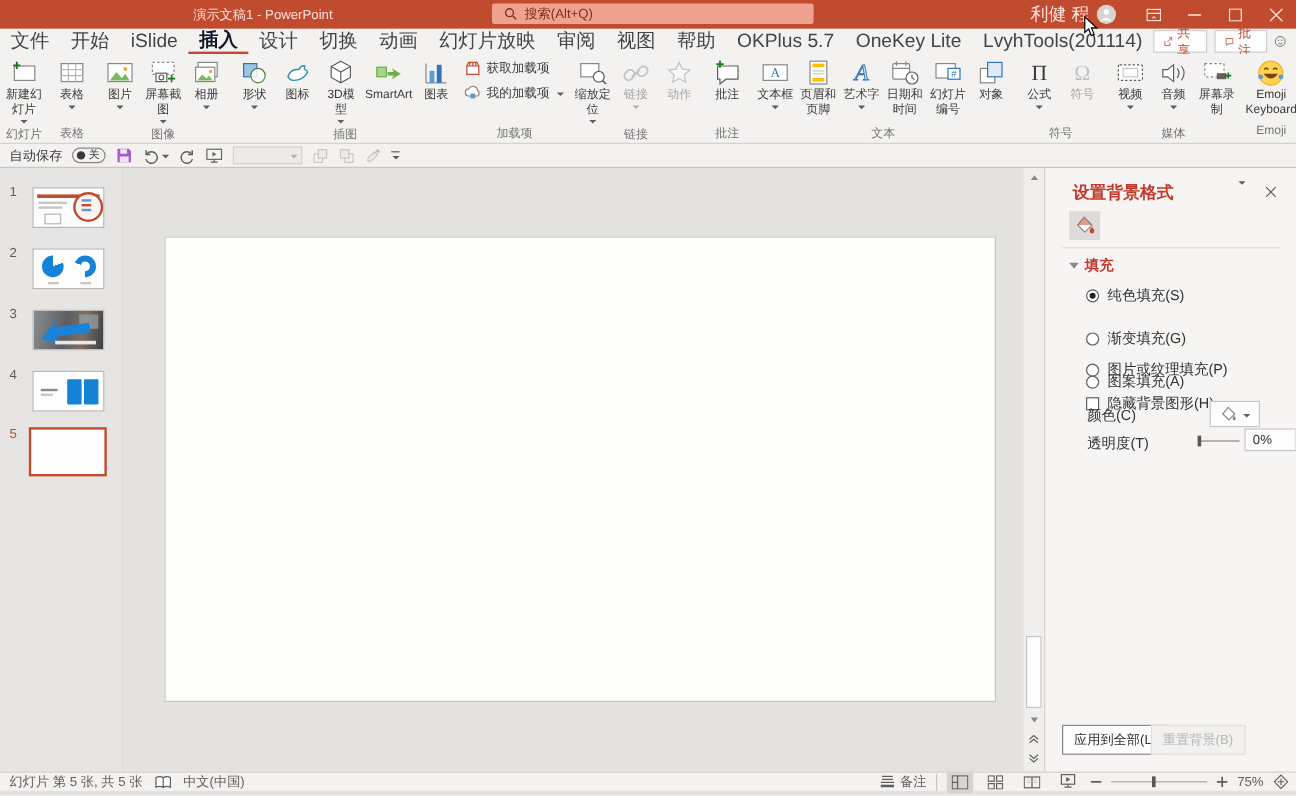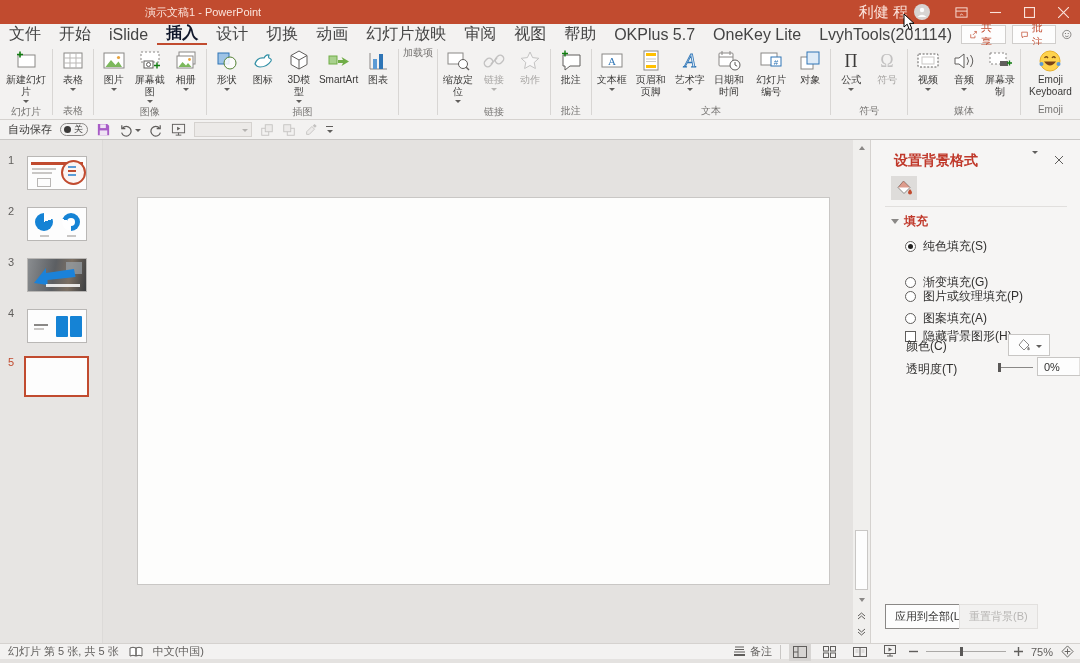--- a/index.html
+++ b/index.html
@@ -1,21 +1,21 @@
 <!DOCTYPE html>
 <html><head>
 <meta charset="utf-8">
 <style>
   html,body{margin:0;padding:0}
   #app{position:relative;width:1080px;height:663px;overflow:hidden;background:#E4E2E0;
        font-family:"Liberation Sans","DejaVu Sans",sans-serif;font-size:12px;color:#3B3A39;
        -webkit-font-smoothing:antialiased;user-select:none}
   
   .titlebar{position:absolute;left:0;top:0;width:1080px;height:24px;background:#C14B2F}
-  .tb-title{position:absolute;left:145px;top:5px;color:#FBE3DB;font-size:11px}
+  .tb-title{position:absolute;left:161px;top:5px;color:#FBE3DB;font-size:11px}
   .tb-search{position:absolute;left:410px;top:3px;width:268px;height:17px;background:#EFA28F;
              border-radius:2px;display:flex;align-items:center;gap:6px;padding-left:10px;box-sizing:border-box}
   .tb-search span{color:#7E2F1B;font-size:11px}
   .tb-right{position:absolute;right:0;top:0;height:24px;display:flex;align-items:center}
   .tb-user{color:#FBE3DB;font-size:15px;margin-right:6px}
   .avatar{width:16px;height:16px;border-radius:50%;background:#D8D4D2;display:flex;align-items:center;justify-content:center;margin-right:14px}
   .tb-btn{width:34px;height:24px;display:flex;align-items:center;justify-content:center}
   
   .tabrow{position:absolute;left:0;top:24px;width:1080px;height:21px;background:#F3F2F1;display:flex;align-items:stretch}
   .tab{padding:0 9px;display:flex;align-items:center;font-size:16px;color:#444;white-space:nowrap}
@@ -96,20 +96,27 @@
   .zhandle{position:absolute;left:42%;top:-4px;width:3px;height:9px;background:#5A5857}
   .cursor{position:absolute;left:903px;top:13px;z-index:99}
 </style>
 </head>
 <body>
 
 <div id="app">
 
   <div class="titlebar">
     <span class="tb-title">演示文稿1 - PowerPoint</span>
+    <div class="tb-search">
+      <svg width="11" height="11" viewBox="0 0 12 12">
+          <circle cx="5" cy="5" r="3.6" fill="none" stroke="#7E2F1B" stroke-width="1.2"></circle>
+          <path d="M8 8l3 3" stroke="#7E2F1B" stroke-width="1.2"></path>
+        </svg>
+      <span>搜索(Alt+Q)</span>
+    </div>
     <div class="tb-right">
       <span class="tb-user">利健 程</span>
       <span class="avatar">
         <svg width="12" height="12" viewBox="0 0 12 12">
             <circle cx="6" cy="4" r="2.2" fill="#FDFDFD"></circle>
             <path d="M1.5 11q4.5-4.5 9 0z" fill="#FDFDFD"></path>
           </svg>
       </span>
       <span class="tb-btn">
         <svg width="13" height="13" viewBox="0 0 14 14">
@@ -280,20 +287,39 @@
               <rect x="14" y="6" width="4" height="15" fill="#2E75B6"></rect>
             </svg>
           <span class="lb">图表</span>
         </div>
       </div>
       <div class="rg-cap">插图</div>
     </div>
     <div class="rsep"></div>
 
     <div class="rg">
+      <div class="rg-items">
+        <div class="rcol">
+          <div class="rs">
+            <svg width="14" height="14" viewBox="0 0 14 14">
+                <path d="M2 5h10v7H2z" fill="#fff" stroke="#C14B2F"></path>
+                <path d="M2 5L3.5 2h7L12 5M4.5 2v3M7 2v3M9.5 2v3" fill="none" stroke="#C14B2F"></path>
+              </svg>
+            <span>获取加载项</span>
+          </div>
+          <div class="rs">
+            <svg width="14" height="14" viewBox="0 0 14 14">
+                <path d="M3 9a3 3 0 0 1 .5-5.9A4 4 0 0 1 11 4.5 2.6 2.6 0 0 1 11 9z" fill="#fff" stroke="#8A8886"></path>
+                <rect x="5" y="7" width="4" height="4" fill="#5B9BD5"></rect>
+              </svg>
+            <span>我的加载项</span>
+              <span class="chev" style="margin:0 0 0 2px"></span>
+          </div>
+        </div>
+      </div>
       <div class="rg-cap">加载项</div>
     </div>
     <div class="rsep"></div>
 
     <div class="rg">
       <div class="rg-items">
         <div class="rb" style="max-width:44px">
           <svg width="26" height="26" viewBox="0 0 26 26">
               <rect x="3" y="5" width="15" height="11" fill="#fff" stroke="#8A8886"></rect>
               <circle cx="18" cy="16" r="4.5" fill="#fff" stroke="#605E5C"></circle>
@@ -600,21 +626,21 @@
     </div>
 
     <div class="opt" style="top:98px">
       <span class="radio on"></span>
       <span>纯色填充(S)</span>
     </div>
     <div class="opt" style="top:134px">
       <span class="radio"></span>
       <span>渐变填充(G)</span>
     </div>
-    <div class="opt" style="top:148px">
+    <div class="opt" style="top:160px">
       <span class="radio"></span>
       <span>图片或纹理填充(P)</span>
     </div>
     <div class="opt" style="top:170px">
       <span class="radio"></span>
       <span>图案填充(A)</span>
     </div>
     <div class="opt" style="top:188px">
       <span class="cbox"></span>
       <span>隐藏背景图形(H)</span>

